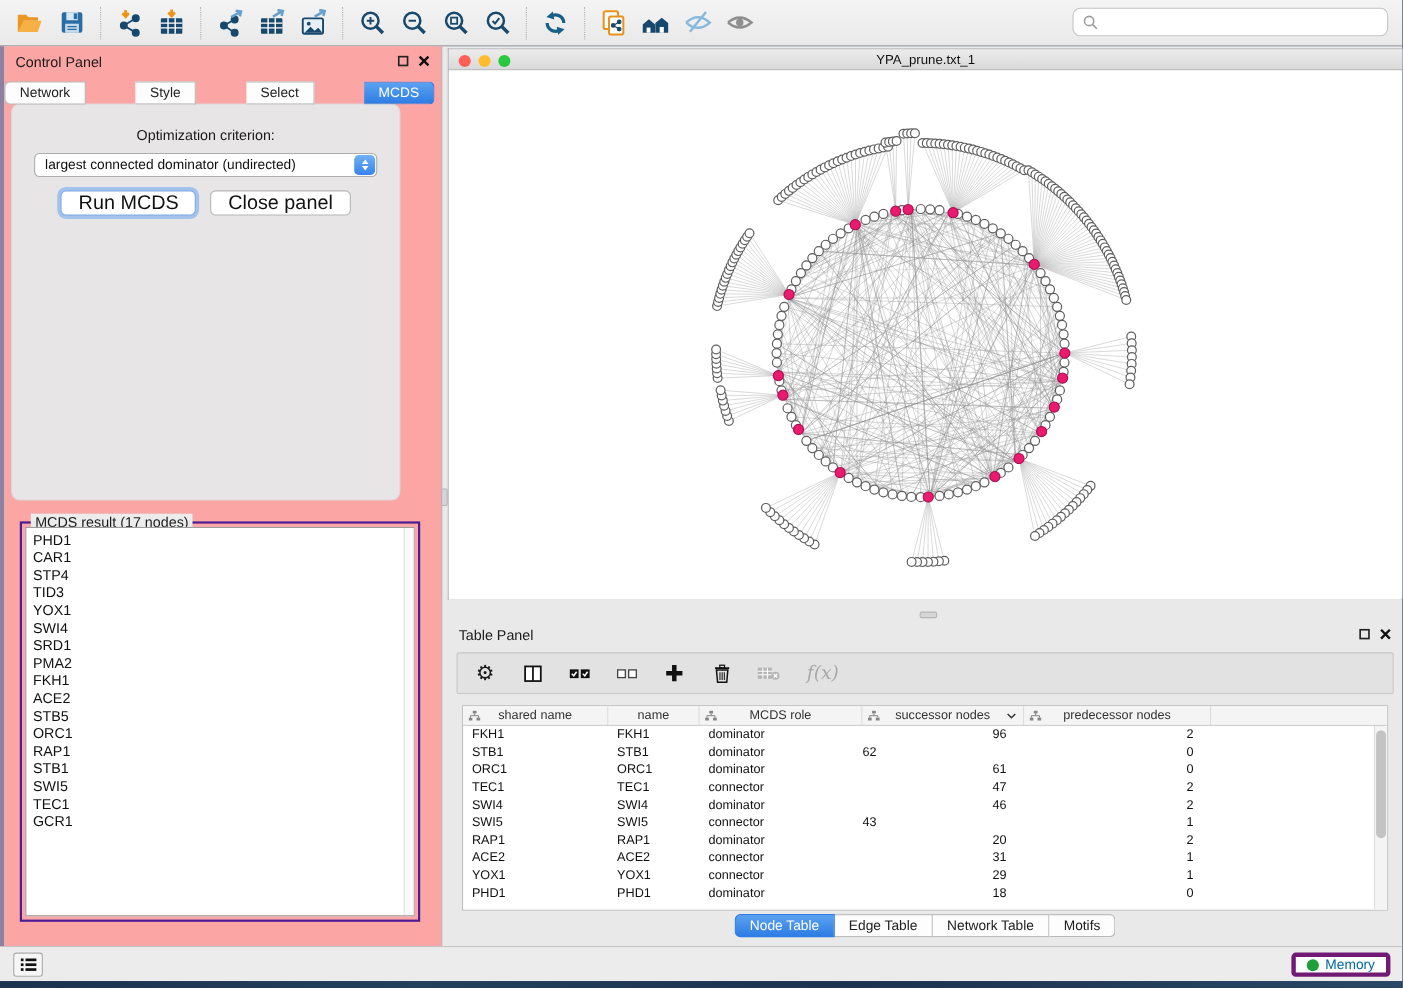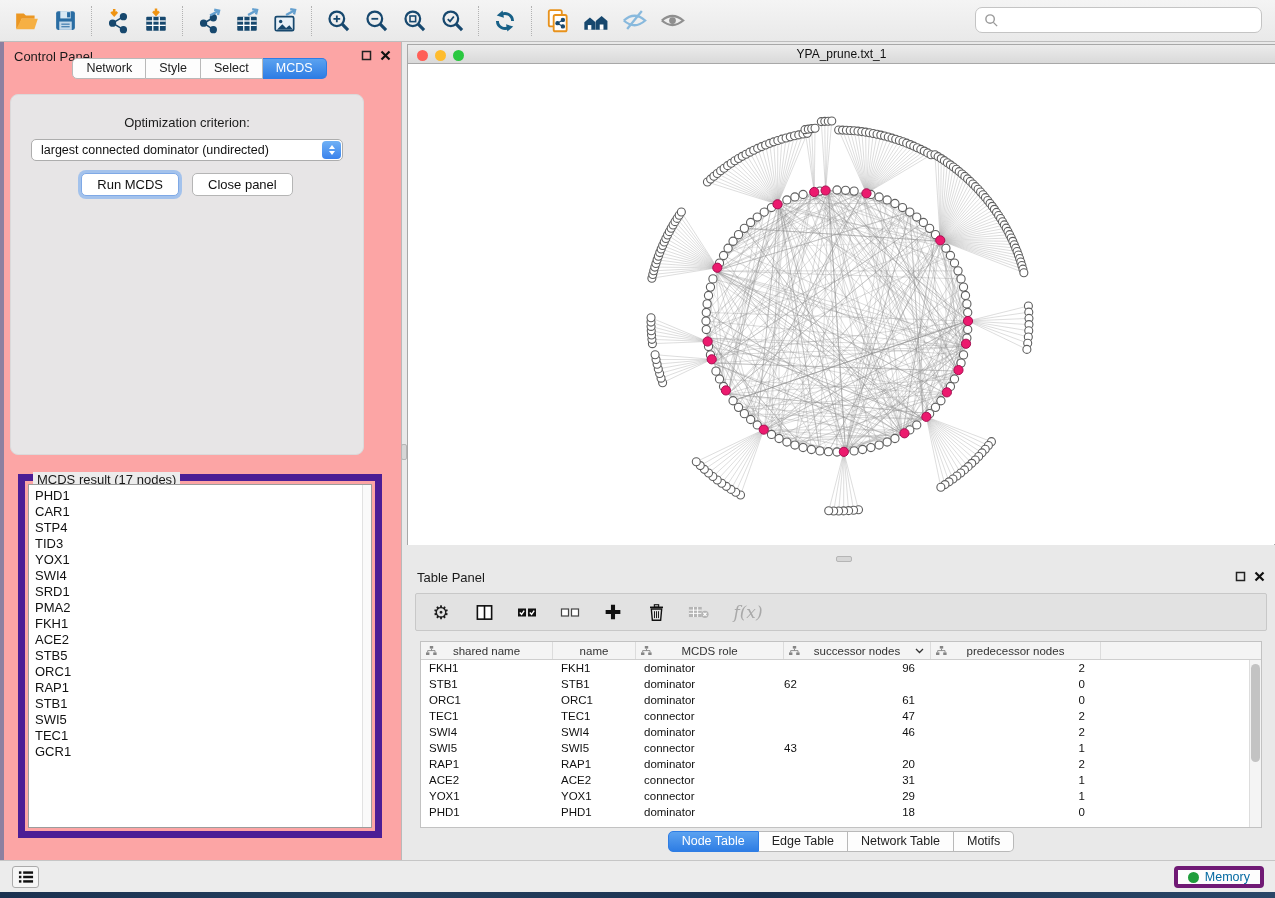--- a/index.html
+++ b/index.html
@@ -20,45 +20,45 @@
 
   
   #main-bg { position:absolute; left:0; top:42px; width:1275px; height:818px; background:#e9e9e9; }
   #left-strip { position:absolute; left:0; top:42px; width:4px; height:818px; background:#8d80a0; }
 
   
   #control-panel { position:absolute; left:4px; top:42px; width:398px; height:818px;
     background:#fca5a5; border-right:1px solid #b9b9b9; font-size:13px; color:#1a1a1a; }
   .panel-title { position:absolute; left:10px; top:7px; font-size:13px; }
   .win-icons { position:absolute; right:10px; top:8px; display:flex; gap:8px; align-items:center; }
-  .cp-tabs { position:absolute; left:0; right:6px; top:16px; display:flex; justify-content:center; z-index:3; }
+  .cp-tabs { position:absolute; left:0; right:6px; top:32px; display:flex; justify-content:space-between; z-index:3; }
   .tab { height:21px; line-height:19px; padding:0 13px; background:#fdfdfd;
     border:1px solid #b9b9b9; border-left-width:0; font-size:12.5px; color:#222; }
   .tab.first { border-left-width:1px; border-radius:5px 0 0 5px; }
   .tab.last { border-radius:0 5px 5px 0; }
   .tab.active { background:linear-gradient(#5ba2f0,#2e7de4); border-color:#2e7de4; color:#fff; }
   #cp-content { position:absolute; left:6px; width:354px; top:52px; height:361px;
     background:#e7e5e6; border:1px solid #dbd9da; border-radius:8px; }
   #opt-label { text-align:center; margin-top:20px; font-size:13px; }
   #criterion-select { position:relative; width:312px; height:22px; margin:9px auto 0 auto;
     background:#fff; border:1px solid #adadad; border-radius:5px; font-size:12.5px;
     line-height:20px; padding-left:9px; color:#111; }
   #criterion-stepper { position:absolute; right:1px; top:1px; width:19px; height:18px;
     background:linear-gradient(#70b1f5,#3a82ec); border-radius:4px;
     display:flex; flex-direction:column; align-items:center; justify-content:center; gap:2px; }
   .tri-up { width:0; height:0; border-left:3.5px solid transparent; border-right:3.5px solid transparent;
     border-bottom:4px solid #fff; }
   .tri-dn { width:0; height:0; border-left:3.5px solid transparent; border-right:3.5px solid transparent;
     border-top:4px solid #fff; }
   #cp-buttons { display:flex; justify-content:center; gap:13px; margin-top:12px; }
   .cbtn { height:23px; padding:0 15px; background:#fff; border:1px solid #b5b5b5;
-    border-radius:5px; font-size:13px; line-height:21px; color:#111; }
+    border-radius:5px; font-size:18px; line-height:21px; color:#111; }
   .cbtn.focused { border-color:#7fa9e6; box-shadow:0 0 0 3px rgba(108,165,240,.55); }
   #mcds-group { position:absolute; left:14px; top:432px; width:364px; height:364px;
-    border:7px solid #4c1d95; }
+    border:2px solid #4c1d95; }
   #mcds-legend { position:absolute; left:8px; top:-9px; background:#ececec; padding:0 4px; font-size:13px; }
   #mcds-list { position:absolute; left:3px; right:3px; top:3px; bottom:3px; background:#fff;
     border:1px solid #9c9c9c; overflow:hidden; }
   #mcds-scroll { position:absolute; right:0; top:0; bottom:0; width:9px;
     background:#fafafa; border-left:1px solid #e2e2e2; }
   .mcds-item { font-size:13px; line-height:16px; padding-left:6px; color:#111; }
   #mcds-list .mcds-item:first-child { padding-top:3px; }
 
   
   #network-window { position:absolute; left:407px; top:44px; width:868px; height:501px;

